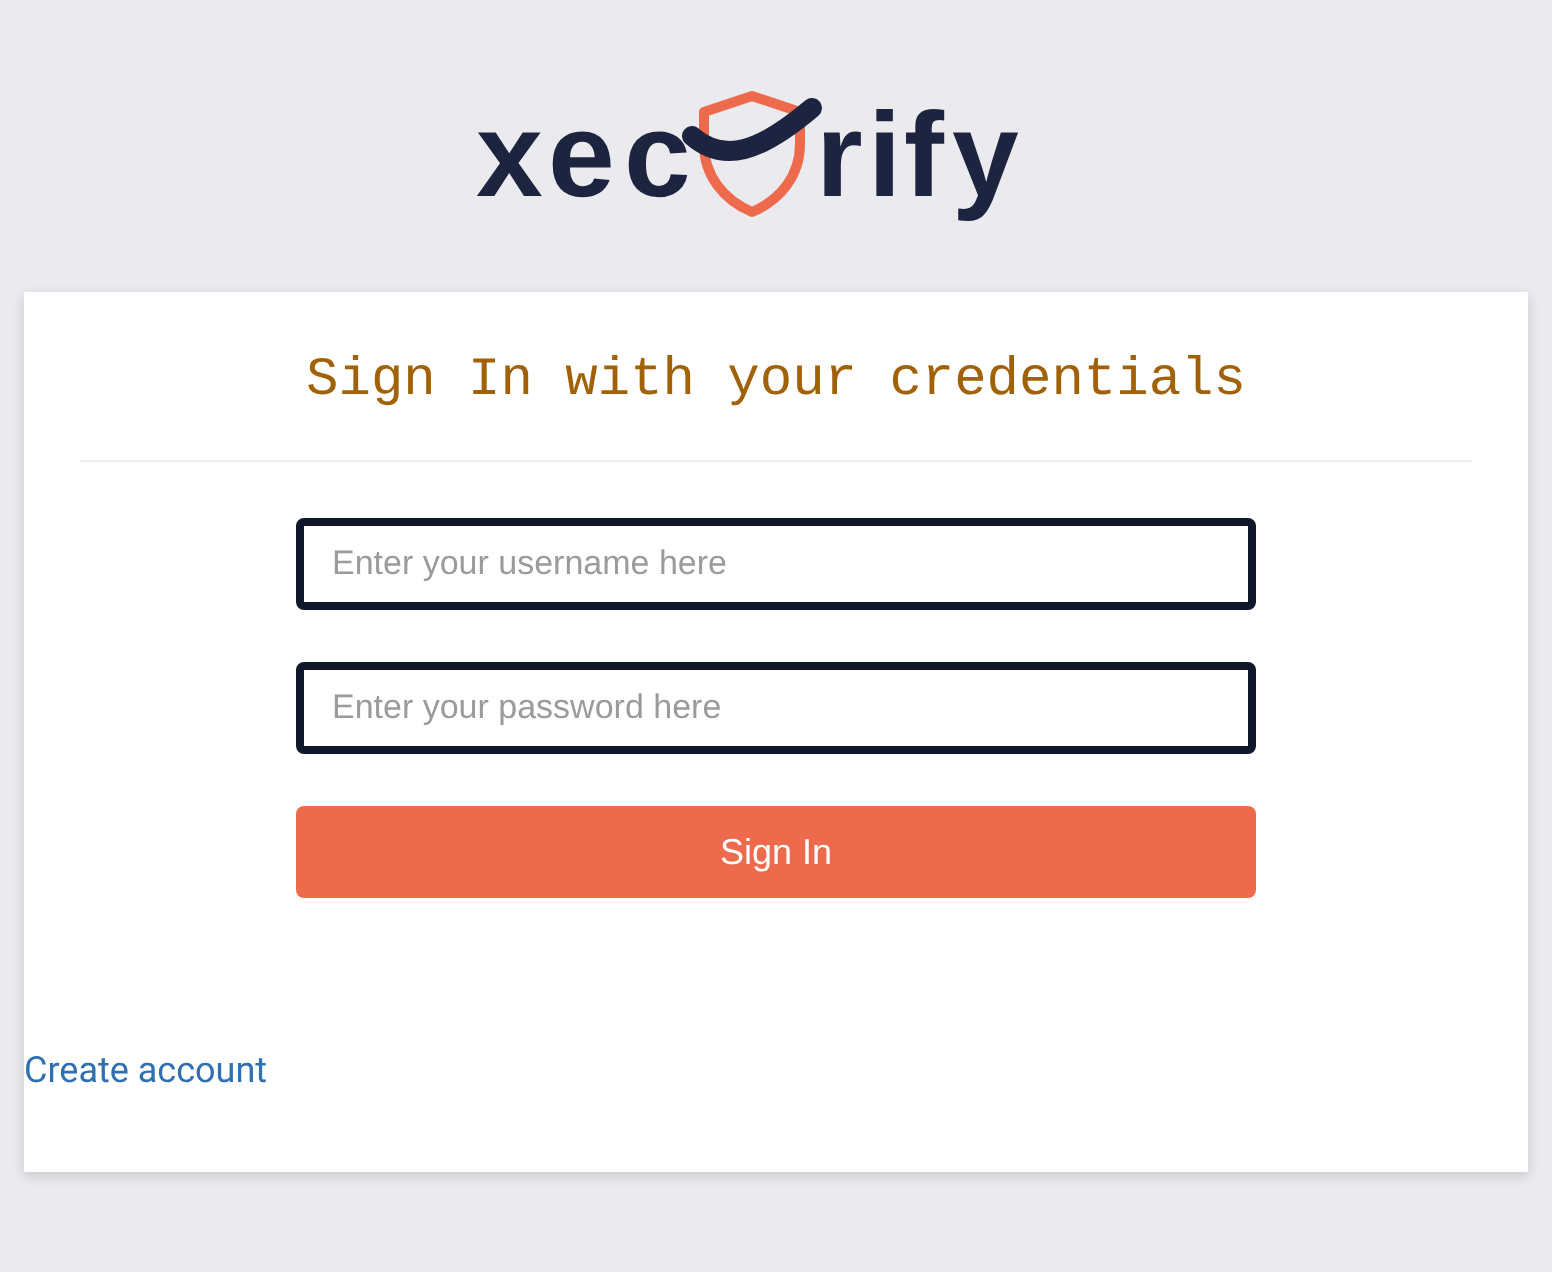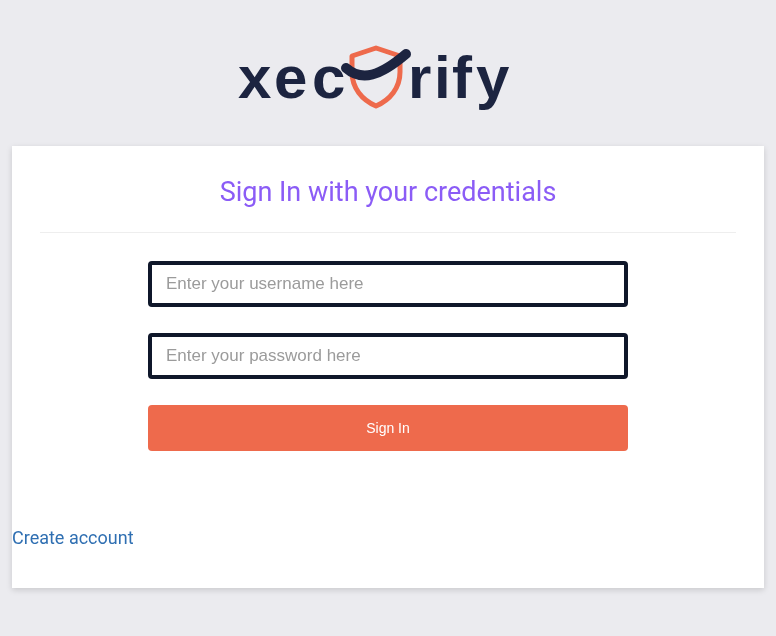--- a/index.html
+++ b/index.html
@@ -27,21 +27,22 @@
       box-shadow: 0 2px 6px rgba(0,0,0,0.15);
       padding: 0;
     }
     .card-header {
       text-align: center;
       padding: 30px 20px 24px 20px;
     }
     .heading {
       font-size: 27px;
       font-weight: 400;
-      color: #8b5cf6;
+      color: #a16207;
+      font-family: Liberation Mono, monospace;
     }
     .divider {
       border: none;
       border-top: 1px solid #eeeeee;
       margin: 0 28px;
     }
     .form-area {
       padding: 28px 0 0 0;
     }
     .form-row {
@@ -62,21 +63,21 @@
     .text-input::placeholder {
       color: #9b9b9b;
     }
     .btn-primary {
       width: 100%;
       height: 46px;
       background-color: #ee6a4c;
       border: none;
       border-radius: 4px;
       color: #ffffff;
-      font-size: 14px;
+      font-size: 18px;
       font-weight: 400;
       cursor: pointer;
     }
     .link-row {
       text-align: left;
       padding: 50px 0 40px 0;
     }
     .link {
       color: #2f6fb2;
       font-size: 18px;

